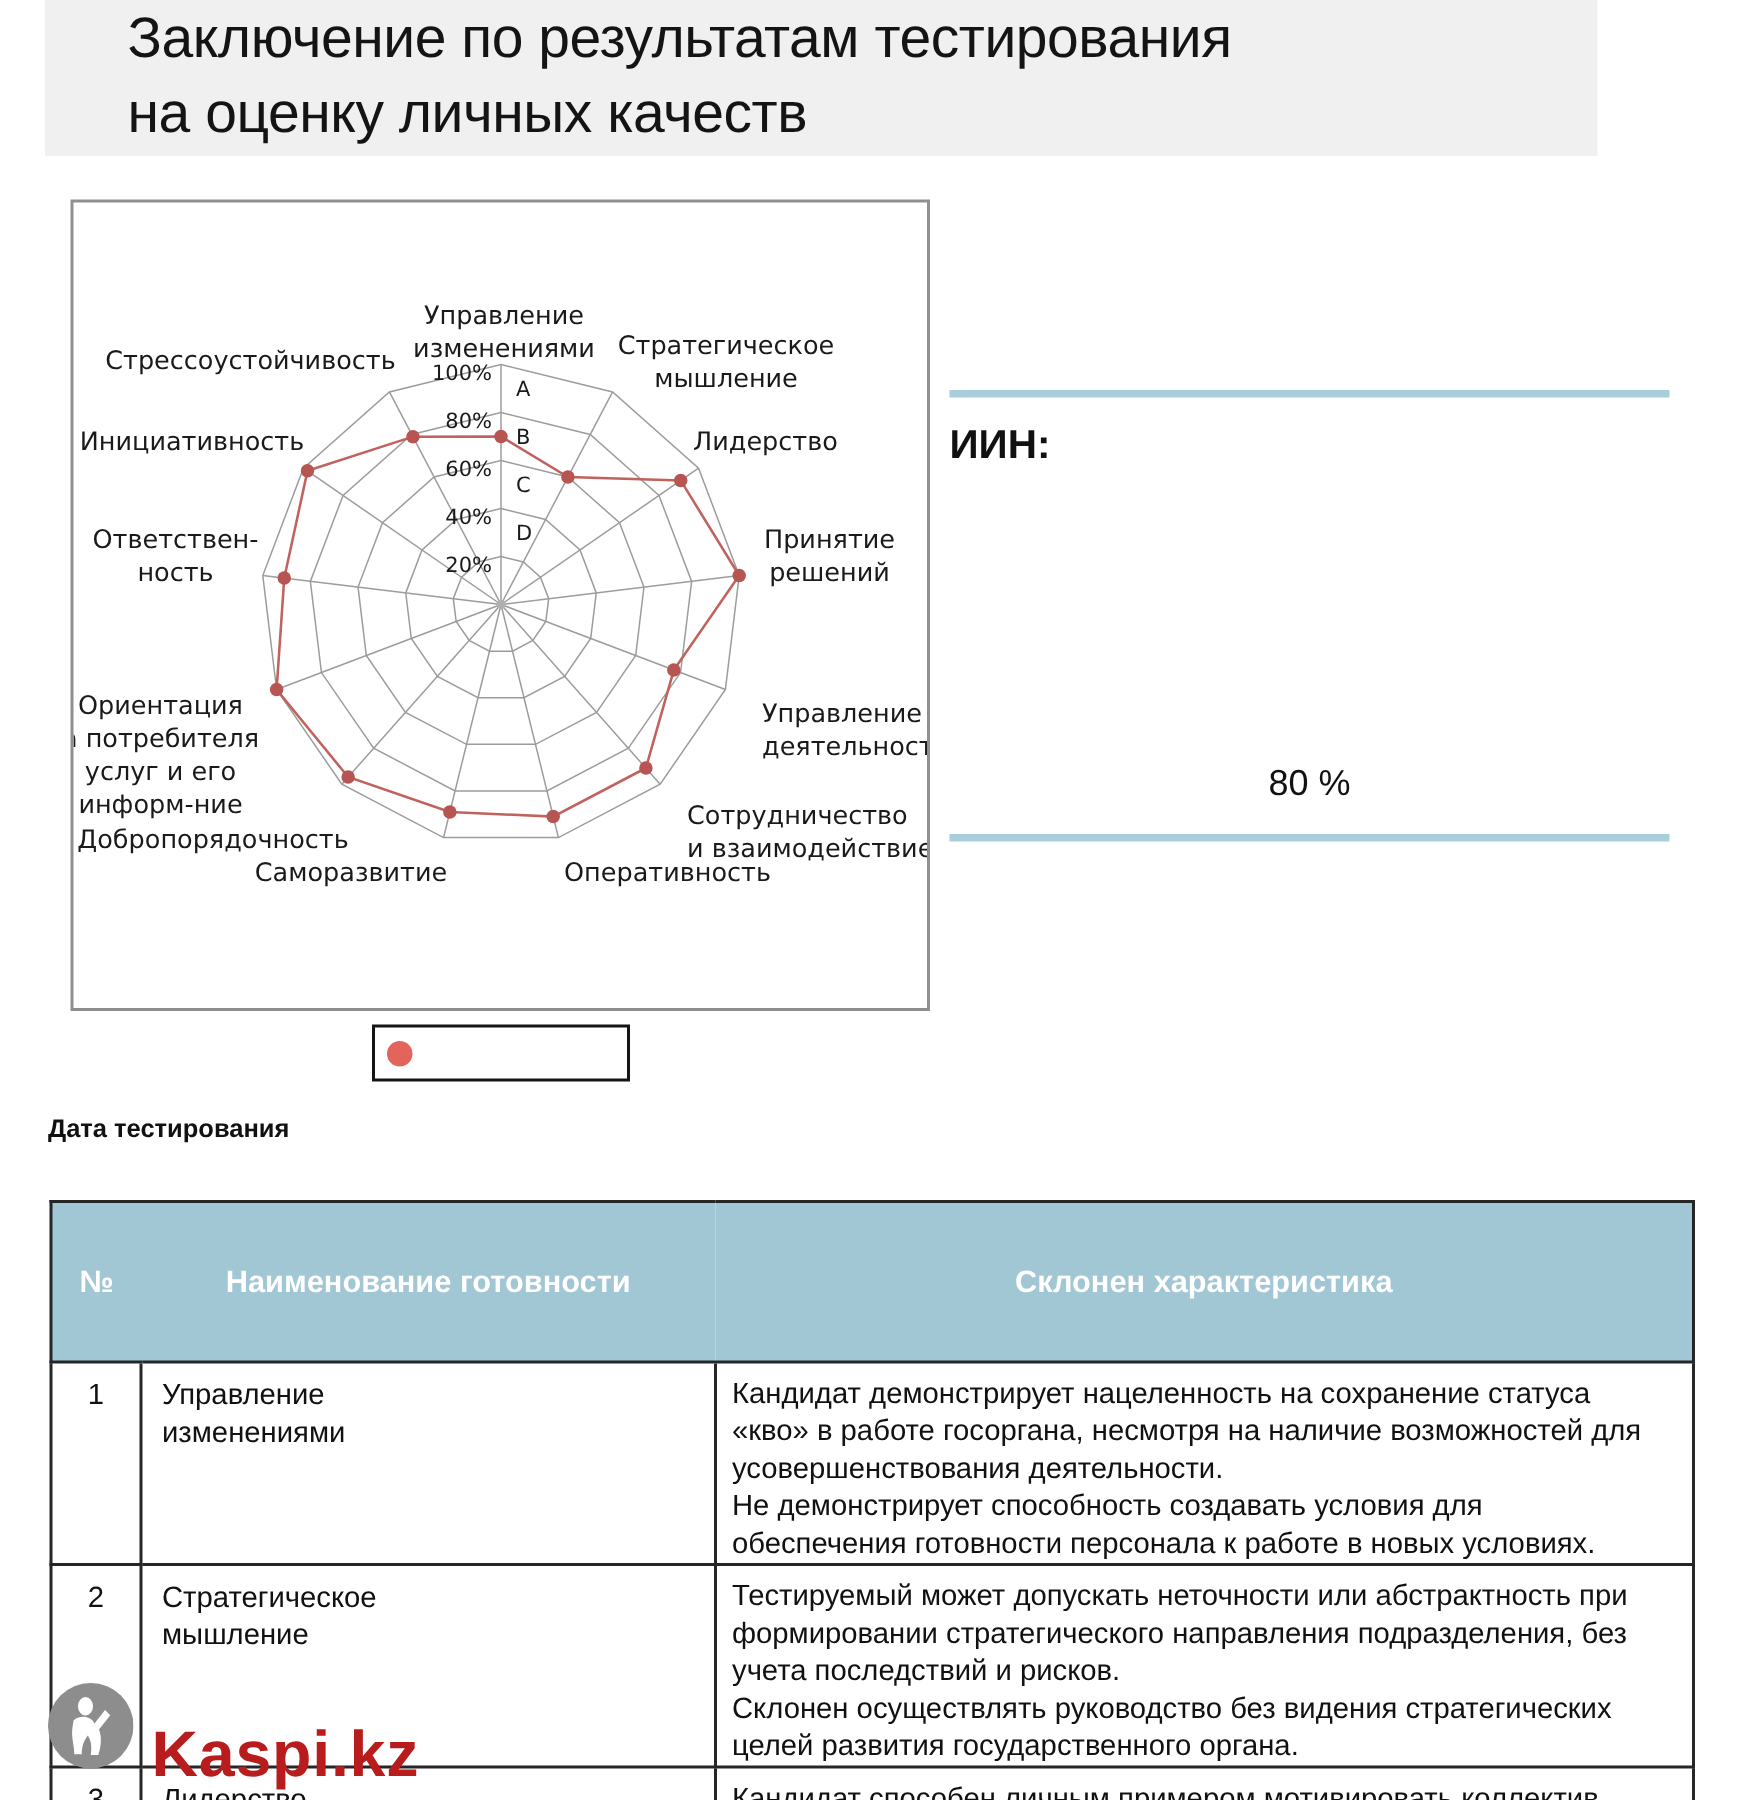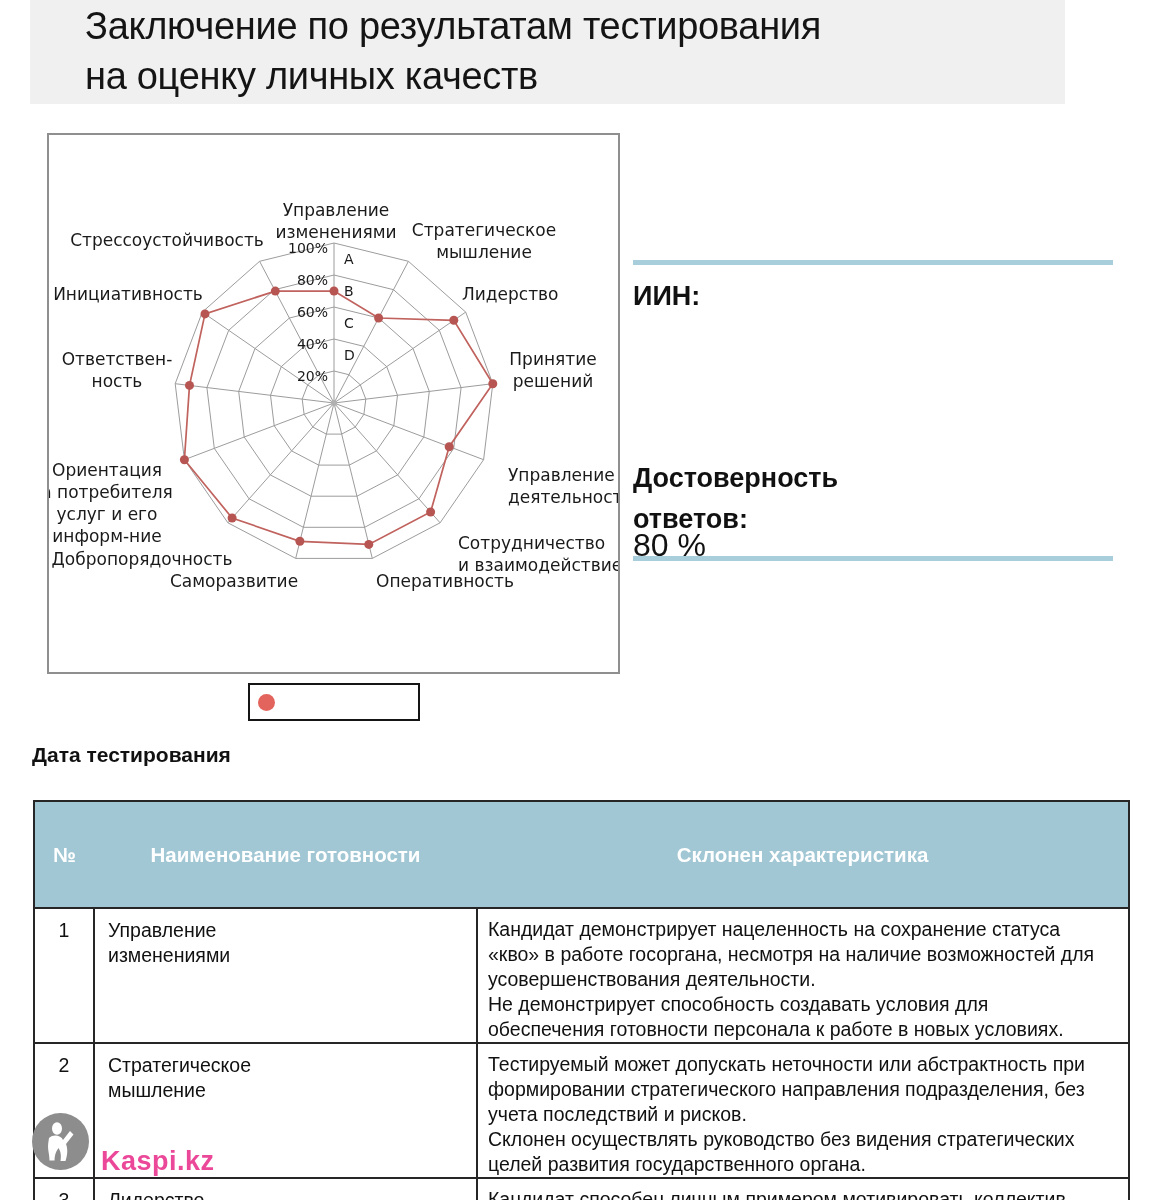--- a/index.html
+++ b/index.html
@@ -21,41 +21,41 @@
   #legend-box{left:248px;top:683px;width:172px;height:38px;border:2px solid #151515;
     box-sizing:border-box;background:#fff;}
   #legend-dot{position:absolute;left:8px;top:9px;width:17px;height:17px;border-radius:50%;}
 
   
   .divider{height:5px;background:#a9cedb;}
   #divider-top{left:633px;top:260px;width:480px;}
   #divider-bottom{left:633px;top:556px;width:480px;}
   #iin-label{left:633px;top:281px;font-size:27px;font-weight:700;text-align:center;}
   #reliability-label{left:633px;top:458px;font-size:27px;font-weight:700;line-height:41px;white-space:pre-line;}
-  #reliability-value{left:633px;top:527px;width:480px;text-align:left;font-size:32px;font-weight:400;}
+  #reliability-value{left:633px;top:509px;width:480px;text-align:center;font-size:24px;font-weight:400;}
 
   
-  #date-label{left:32px;top:743px;font-size:21px;font-weight:700;}
+  #date-label{left:32px;top:743px;font-size:17px;font-weight:700;}
 
   
   #report-table{position:absolute;left:33px;top:800px;width:1095px;border-collapse:collapse;table-layout:fixed;}
   #report-table th{background:#a1c7d4;color:#fff;font-size:20.5px;font-weight:700;text-align:center;
     height:103px;border-top:2px solid #262626;border-bottom:2px solid #262626;}
   #report-table th:first-child{border-left:2px solid #262626;}
   #report-table th:last-child{border-right:2px solid #262626;}
   #report-table td{border:2px solid #262626;vertical-align:top;font-size:19.5px;line-height:25px;
     background:#fff;}
   td.cell-num{text-align:center;padding-top:9px;}
   td.cell-comp{padding:9px 10px 0 13px;white-space:pre-line;}
   td.cell-char{padding:8px 18px 0 10px;white-space:pre-line;}
   tr.row-1{height:132px;} tr.row-2{height:133px;} tr.row-3{height:120px;}
 
   
   #watermark{left:32px;top:1106px;display:flex;align-items:center;gap:12px;}
-  #watermark-text{font-size:27px;font-weight:700;color:#ec4899;letter-spacing:0.5px;margin-top:40px;}
+  #watermark-text{font-size:43px;font-weight:700;color:#b91c1c;letter-spacing:0.5px;margin-top:40px;}
 </style>
 </head>
 <body>
 
 <div id="page">
 
   <div id="title-band" class="abs" style="background: rgb(240, 240, 240);">
     <div id="title-text" class="abs">Заключение по результатам тестирования
 на оценку личных качеств</div>
   </div>
@@ -129,22 +129,20 @@
       </svg>
   </div>
 
   <div id="legend-box" class="abs">
     <div id="legend-dot" style="background: rgb(226, 100, 92);"></div>
     <span></span>
   </div>
 
   <div id="divider-top" class="abs divider" style="background: rgb(169, 206, 219);"></div>
   <div id="iin-label" class="abs">ИИН:</div>
-  <div id="reliability-label" class="abs">Достоверность
-ответов:</div>
   <div id="reliability-value" class="abs">80 %</div>
   <div id="divider-bottom" class="abs divider" style="background: rgb(169, 206, 219);"></div>
 
   <div id="date-label" class="abs">Дата тестирования</div>
 
   <table id="report-table">
     <colgroup>
         <col style="width:60px">
         <col style="width:383px">
         <col style="width:652px">

